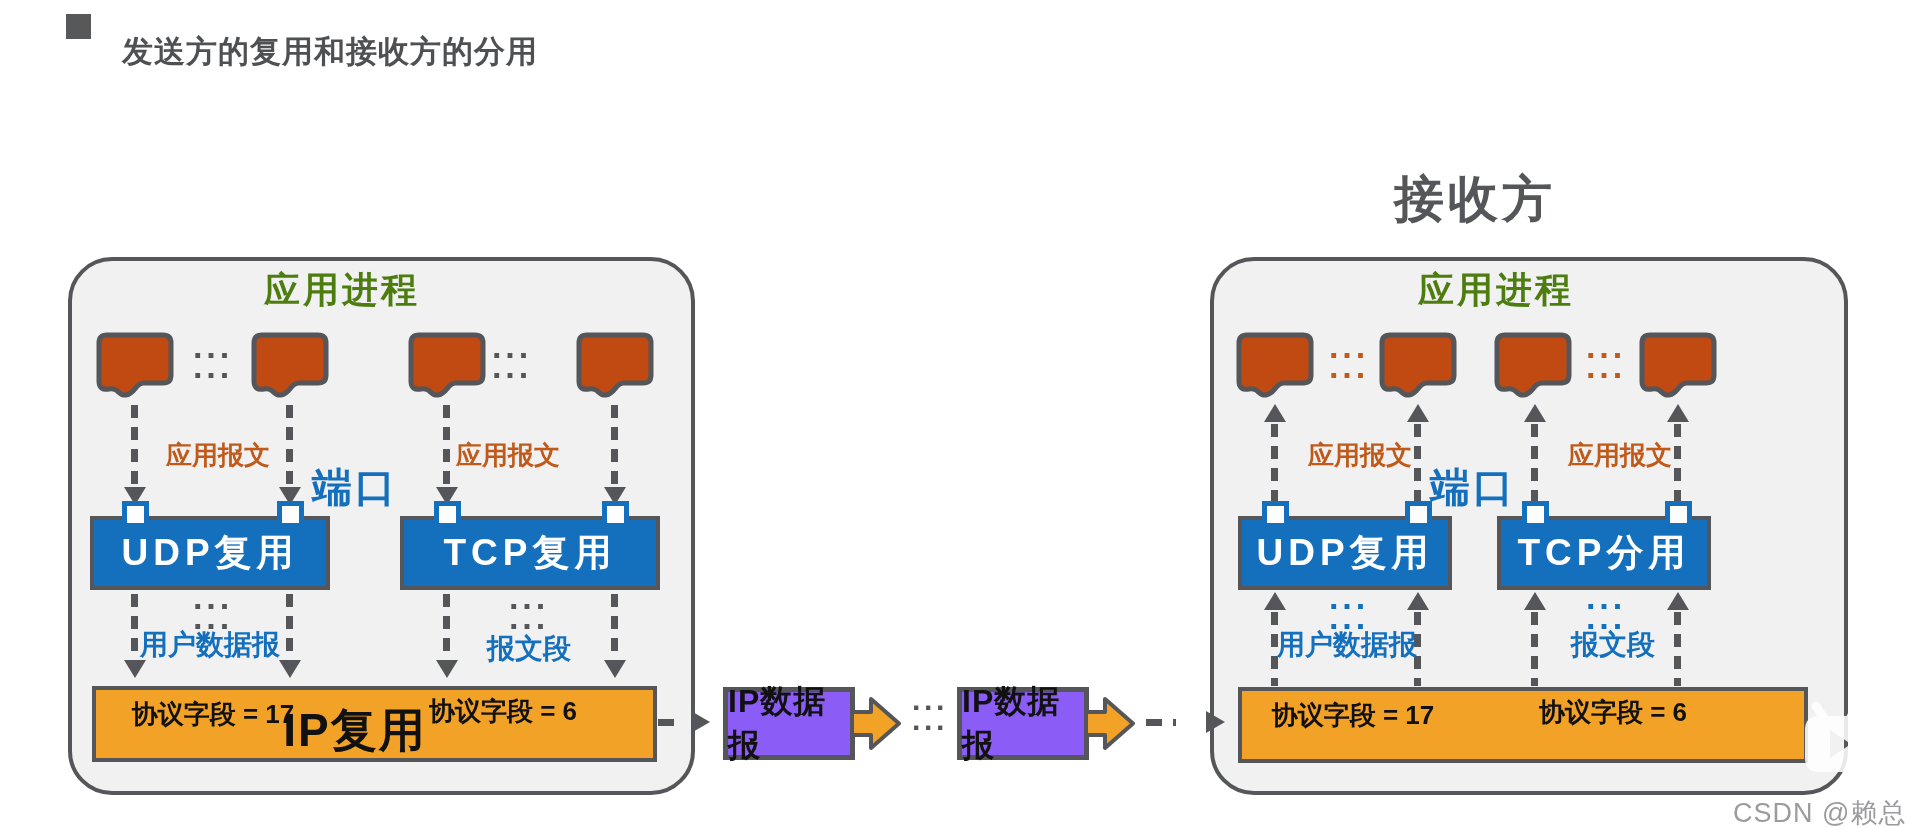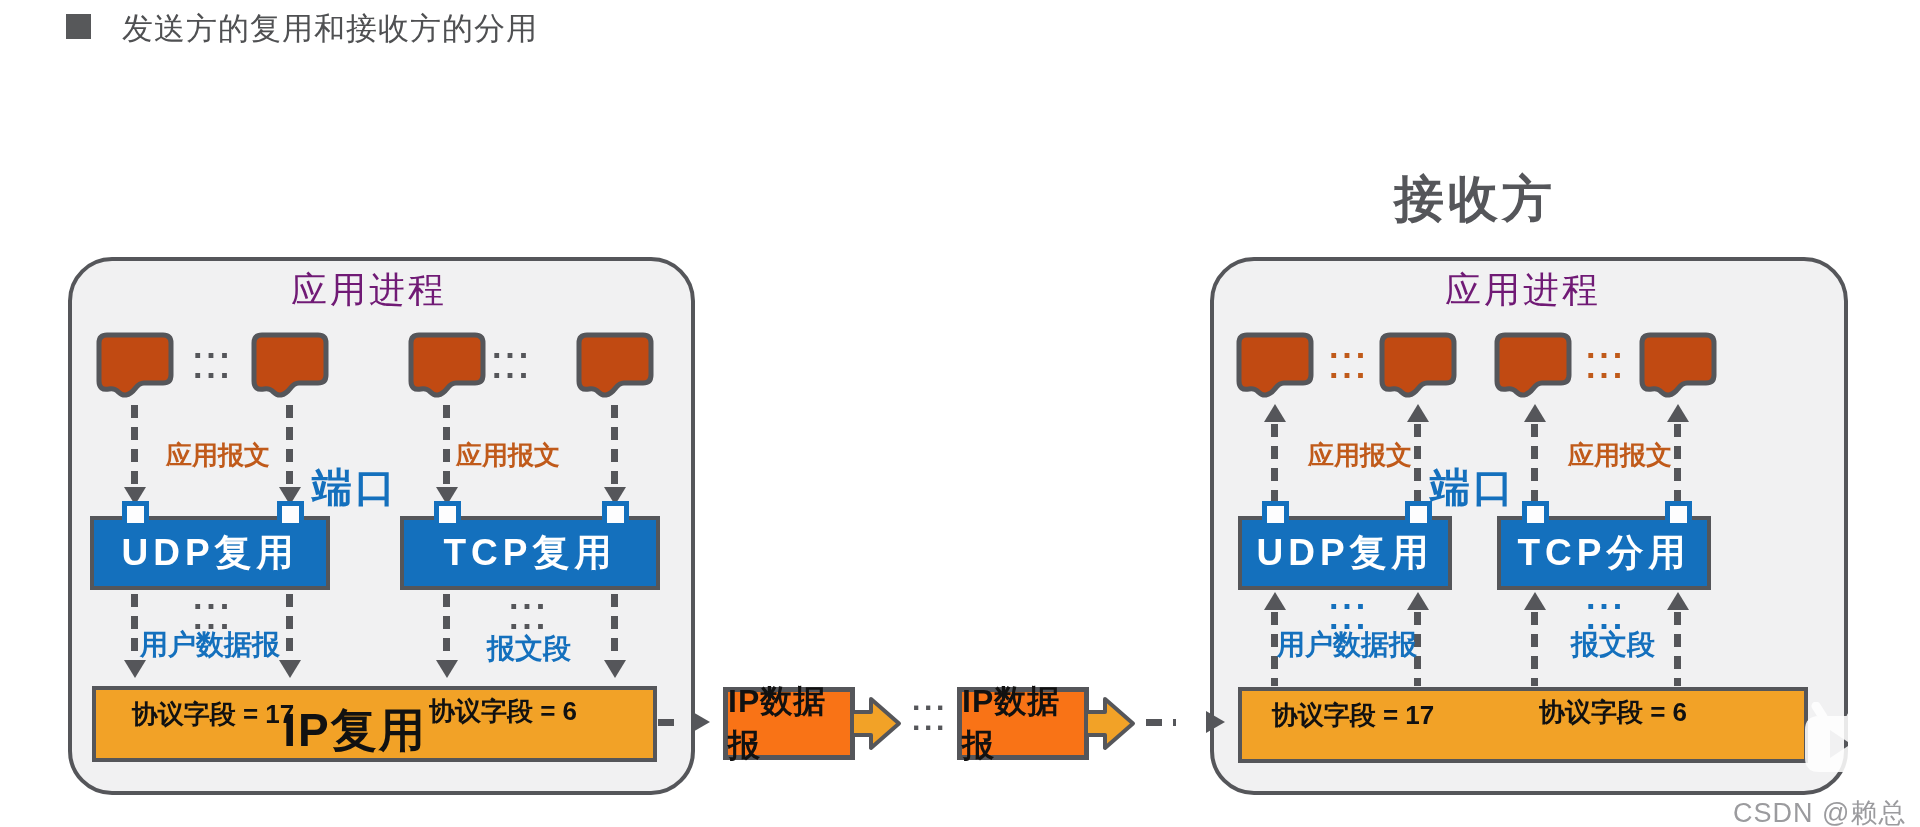--- a/index.html
+++ b/index.html
@@ -1,39 +1,39 @@
 <!DOCTYPE html>
 <html><head>
 <meta charset="utf-8">
 <style>
   html,body{margin:0;padding:0;background:#fff;}
   #canvas{position:relative;width:1920px;height:827px;background:#ffffff;overflow:hidden;
           font-family:"Liberation Sans","DejaVu Sans",sans-serif;}
   .abs{position:absolute;}
   
   .hdr-bullet{width:25px;height:25px;background:#57585a;}
-  .hdr-title{font-size:31px;font-weight:normal;color:#4f5052;letter-spacing:1px;}
+  .hdr-title{font-size:31px;font-weight:bold;color:#4f5052;letter-spacing:1px;margin-top:23px;}
   
   .side-title{font-size:50px;font-weight:bold;color:#55565a;letter-spacing:4px;text-align:center;width:300px;}
   
   .host-box{background:#f1f1f2;border:4px solid #55565a;border-radius:44px;box-sizing:border-box;}
   
-  .lab-orange-big{font-size:36px;font-weight:normal;color:#701a75;letter-spacing:3px;text-align:center;width:210px;}
+  .lab-orange-big{font-size:36px;font-weight:bold;color:#4d7c0f;letter-spacing:3px;text-align:left;width:210px;}
   .lab-orange{font-size:26px;font-weight:bold;color:#c05a1a;text-align:center;width:140px;}
   .lab-blue-big{font-size:40px;font-weight:bold;color:#1470bd;letter-spacing:3px;text-align:center;width:130px;}
   .lab-blue{font-size:28px;font-weight:bold;color:#1470bd;text-align:center;}
   .dots{font-size:34px;font-weight:bold;letter-spacing:2px;text-align:center;width:90px;line-height:20px;}
   .dots-gray{color:#55565a;} .dots-orange{color:#c05a1a;} .dots-blue{color:#1470bd;}
   
   .proto-box{background:#1470bd;border:4px solid #55565a;box-sizing:border-box;color:#fff;
              font-size:37px;font-weight:bold;letter-spacing:5px;display:flex;align-items:center;justify-content:center;}
   .ip-box{background:#f2a227;border:4px solid #55565a;box-sizing:border-box;}
   .ip-title{font-size:46px;font-weight:bold;color:#111;letter-spacing:2px;text-align:center;width:200px;}
   .ip-proto{font-size:26px;font-weight:bold;color:#111;text-align:center;width:190px;}
-  .pkt-box{background:#f97316;border:5px solid #55565a;box-sizing:border-box;display:flex;align-items:center;justify-content:center;
+  .pkt-box{background:#8b5cf6;border:5px solid #55565a;box-sizing:border-box;display:flex;align-items:center;justify-content:center;
            font-size:32px;font-weight:bold;color:#111;letter-spacing:1px;}
   
   .port{width:27px;height:27px;background:#fdfdfe;border:5px solid #1470bd;box-sizing:border-box;z-index:6;}
   
   .vd{width:7px;background:repeating-linear-gradient(to bottom,#55565a 0 13px,rgba(0,0,0,0) 13px 22px);}
   .hd{height:7px;background:repeating-linear-gradient(to right,#55565a 0 16px,rgba(0,0,0,0) 16px 27px);}
   .ah-d{width:0;height:0;border-left:11px solid transparent;border-right:11px solid transparent;border-top:18px solid #55565a;}
   .ah-u{width:0;height:0;border-left:11px solid transparent;border-right:11px solid transparent;border-bottom:18px solid #55565a;}
   .ah-r{width:0;height:0;border-top:11px solid transparent;border-bottom:11px solid transparent;border-left:19px solid #55565a;}
   .watermark{font-size:27px;color:#9b9b9e;letter-spacing:1px;}

